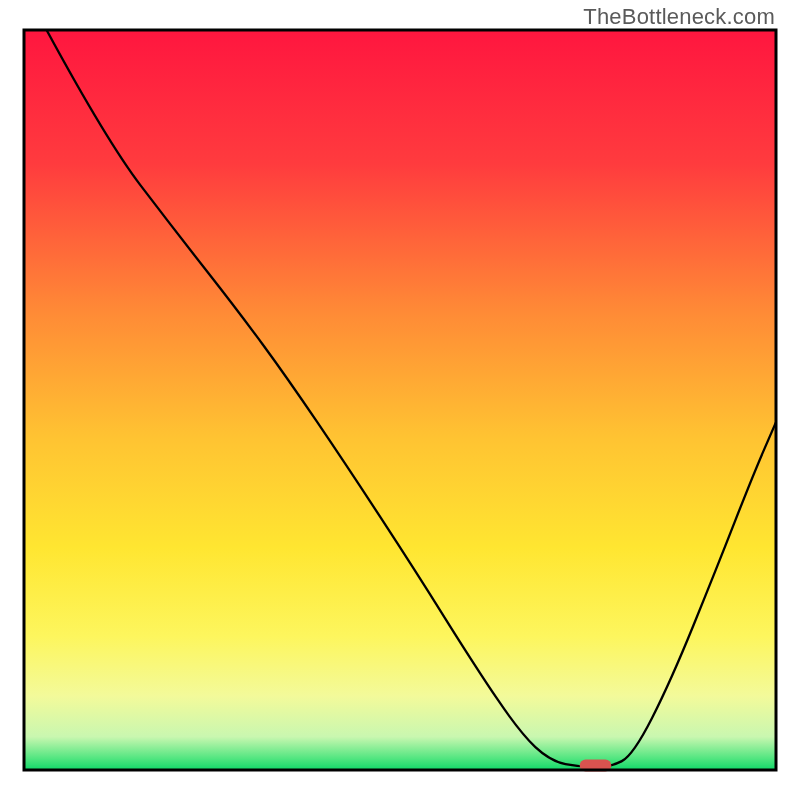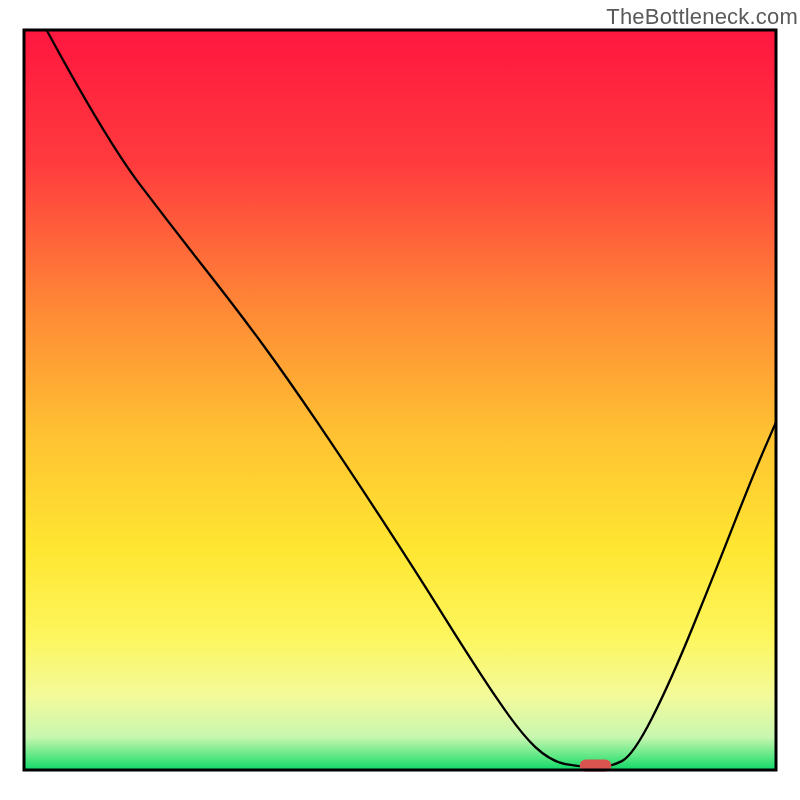--- a/index.html
+++ b/index.html
@@ -12,21 +12,21 @@
     overflow: hidden;
   }
   .stage {
     position: relative;
     width: 800px;
     height: 800px;
   }
   .watermark {
     position: absolute;
     top: 4px;
-    right: 2px;
+    right: 25px;
     color: #5a5a5a;
     font-size: 22px;
     font-weight: 500;
     letter-spacing: 0.2px;
     user-select: none;
   }
   svg {
     display: block;
   }
 </style>

